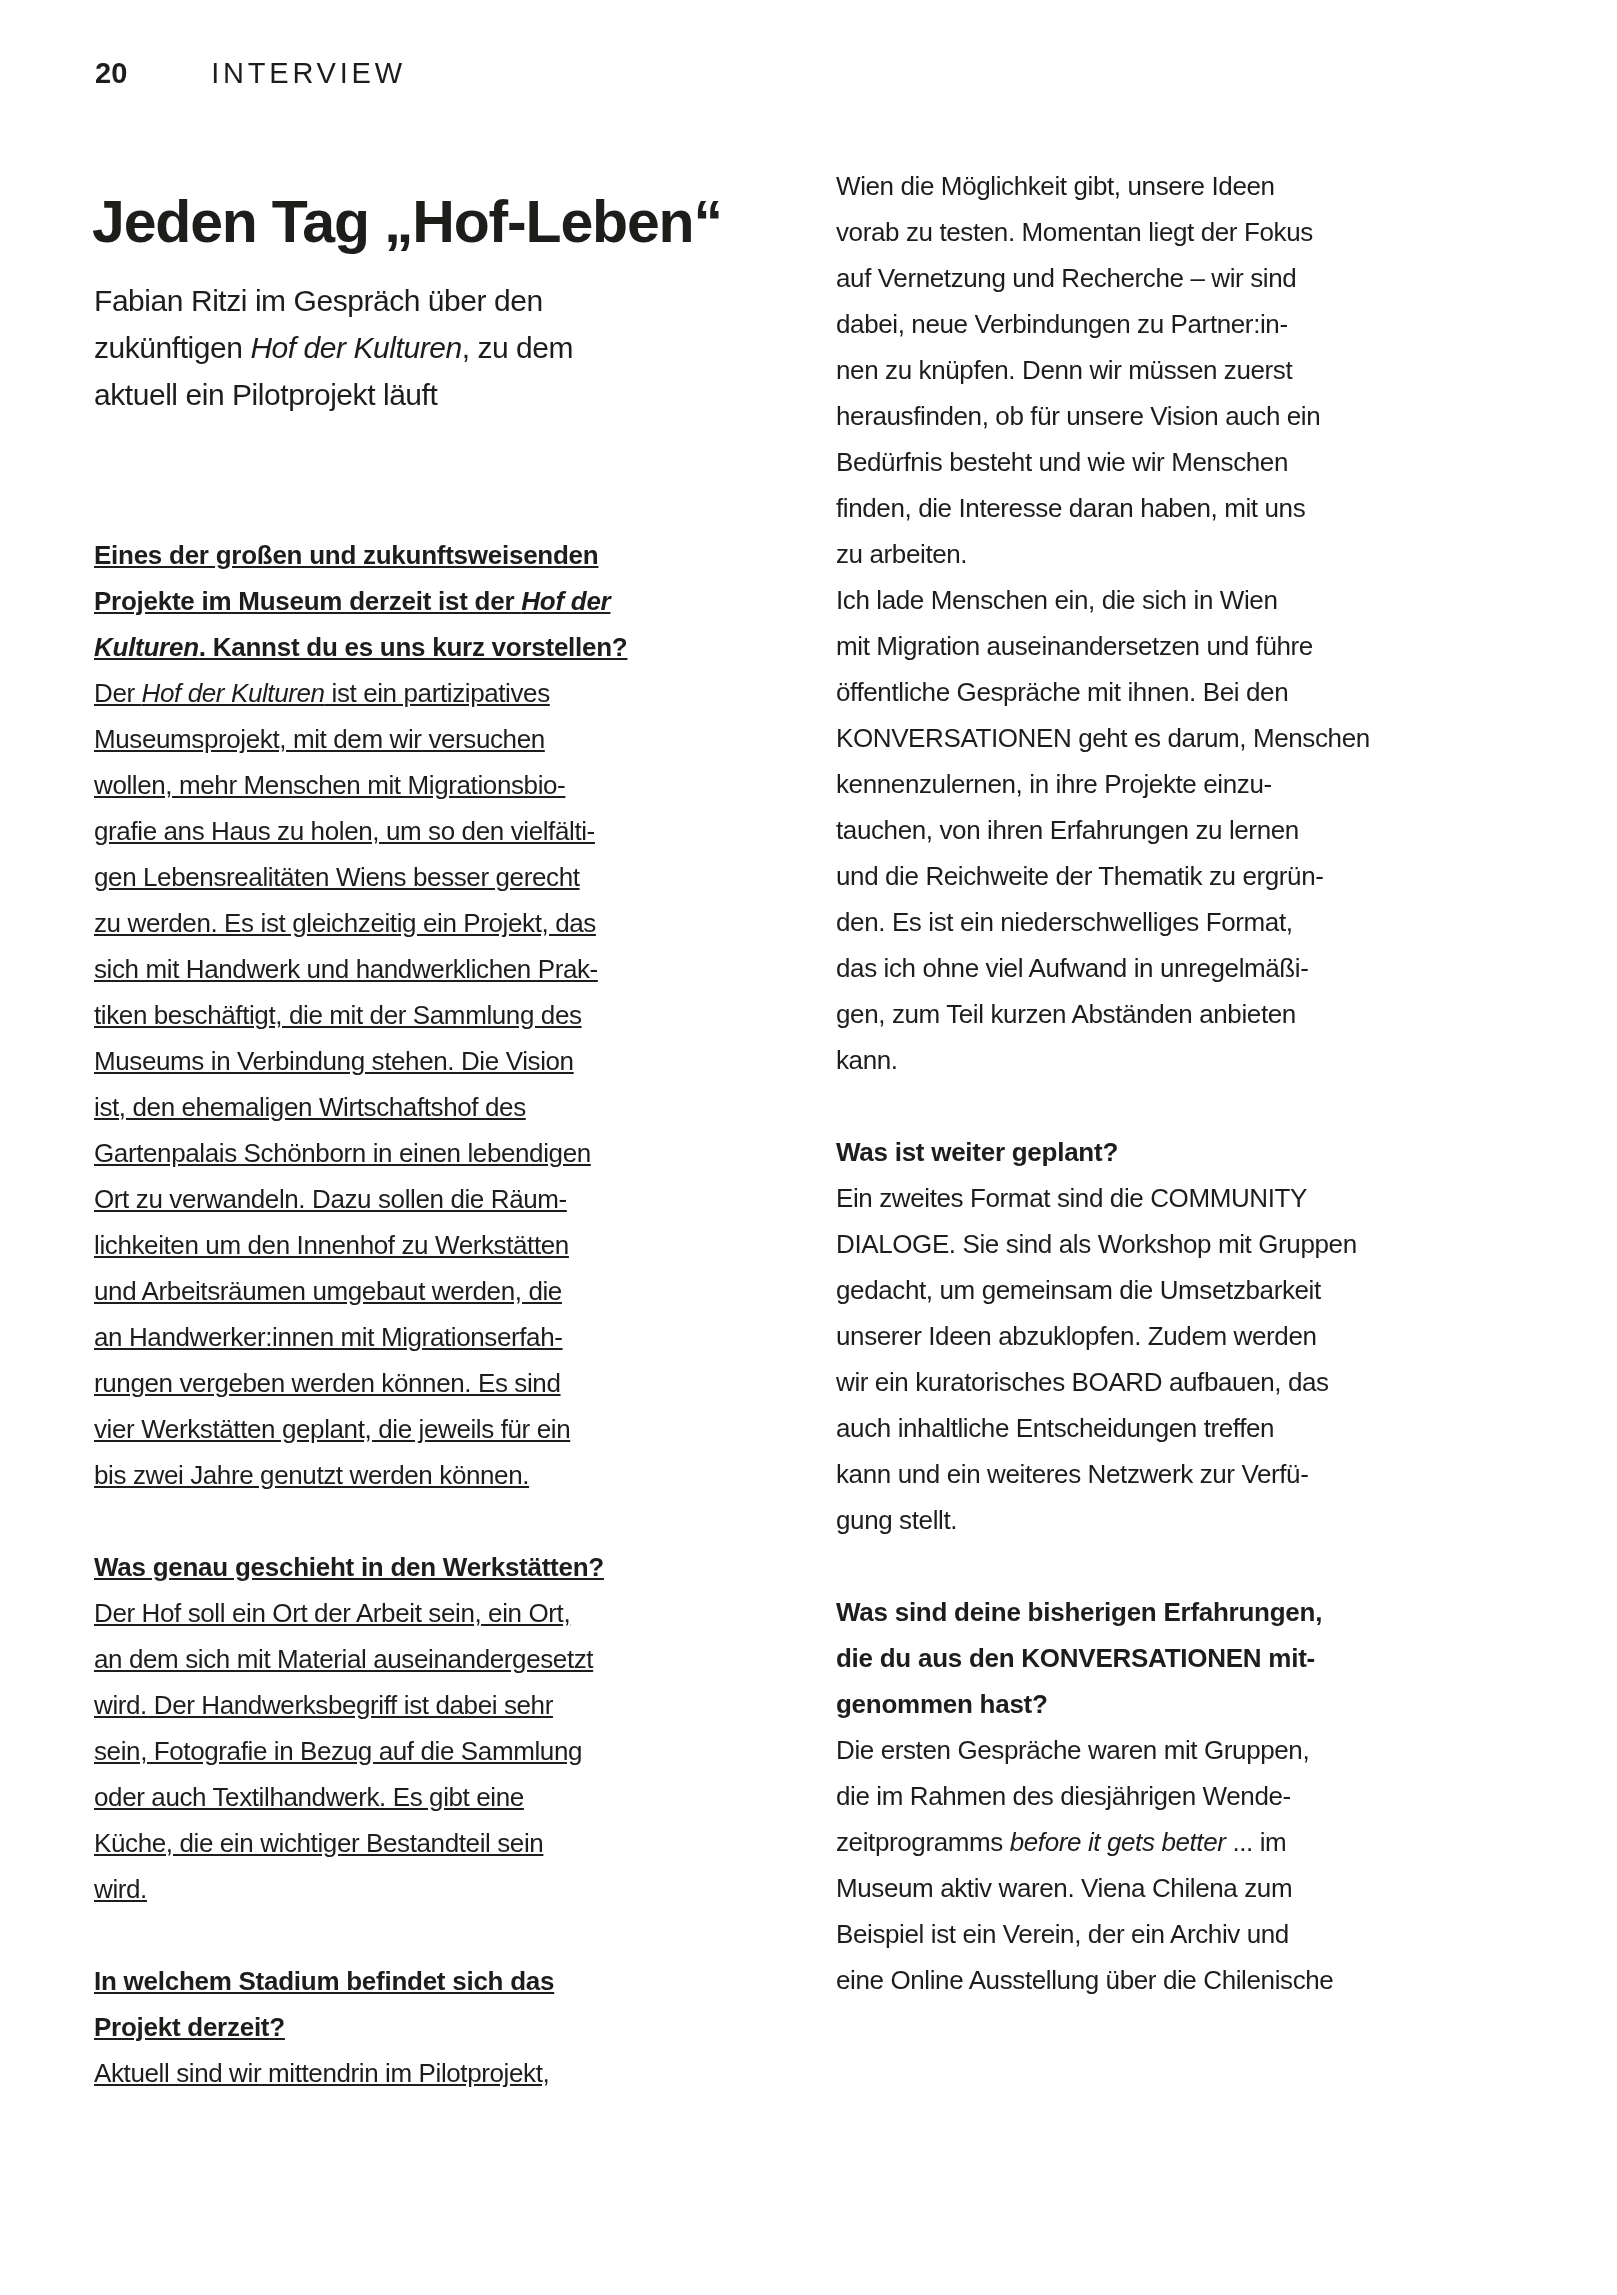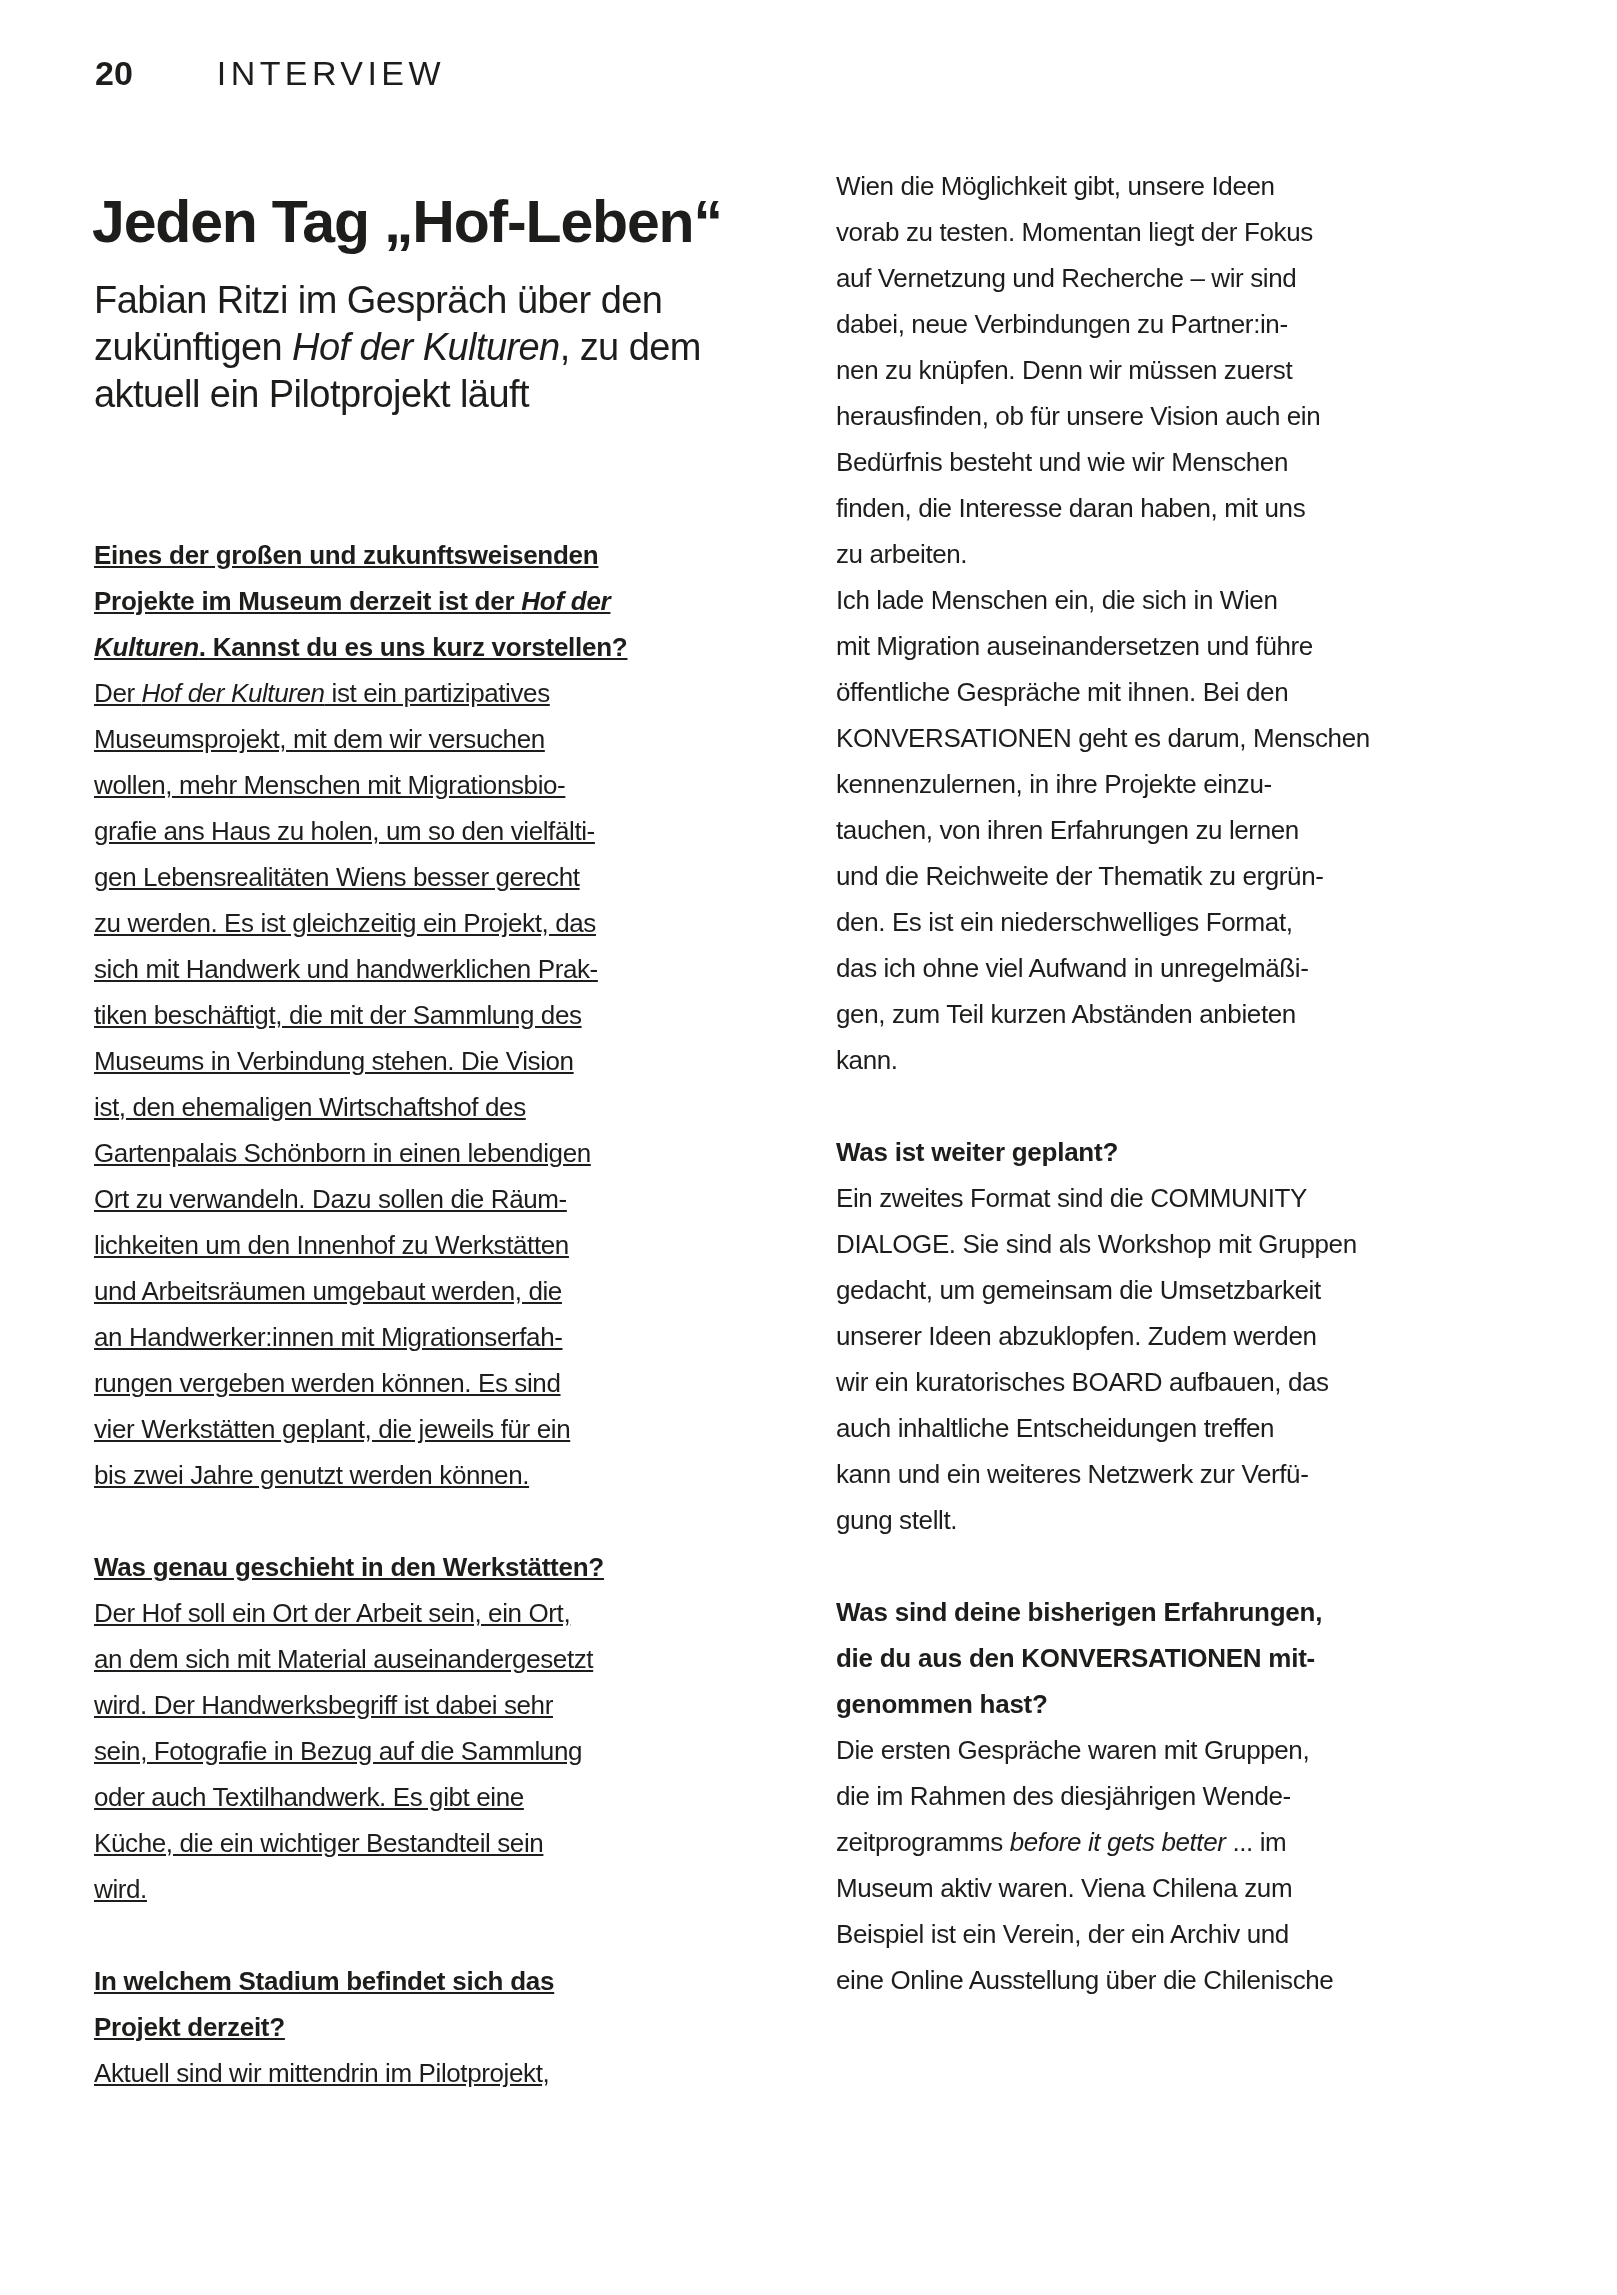--- a/index.html
+++ b/index.html
@@ -5,32 +5,32 @@
   html,body{margin:0;padding:0;}
   body{
     width:1617px;height:2295px;
     background:#ffffff;color:#1d1d1b;
     font-family:"Liberation Sans", sans-serif;
     position:relative;overflow:hidden;
     -webkit-font-smoothing:antialiased;
   }
   .header{
     position:absolute;left:95px;top:56px;
-    font-size:34px;line-height:34px;display:flex;align-items:baseline;
+    font-size:29px;line-height:34px;display:flex;align-items:baseline;
   }
   .page-number{font-weight:700;letter-spacing:0;}
   .section-label{margin-left:84px;font-weight:400;letter-spacing:0.13em;text-align:right;}
   .title{
     position:absolute;left:92px;top:159px;
     font-size:59px;font-weight:700;letter-spacing:-0.02em;
     line-height:47px;white-space:nowrap;
   }
   .standfirst{
     position:absolute;left:94px;top:277px;
-    font-size:38px;line-height:47px;letter-spacing:-0.015em;
+    font-size:30px;line-height:47px;letter-spacing:-0.015em;
   }
   .col{
     position:absolute;
     font-size:26px;line-height:46px;letter-spacing:-0.015em;
   }
   .col-left{left:94px;top:532px;text-decoration:underline;}
   .col-right{left:836px;top:163px;}
   .line{white-space:nowrap;}
   .block.question{font-weight:700;letter-spacing:-0.01em;}
   .col .block.question{margin-top:46px;}

